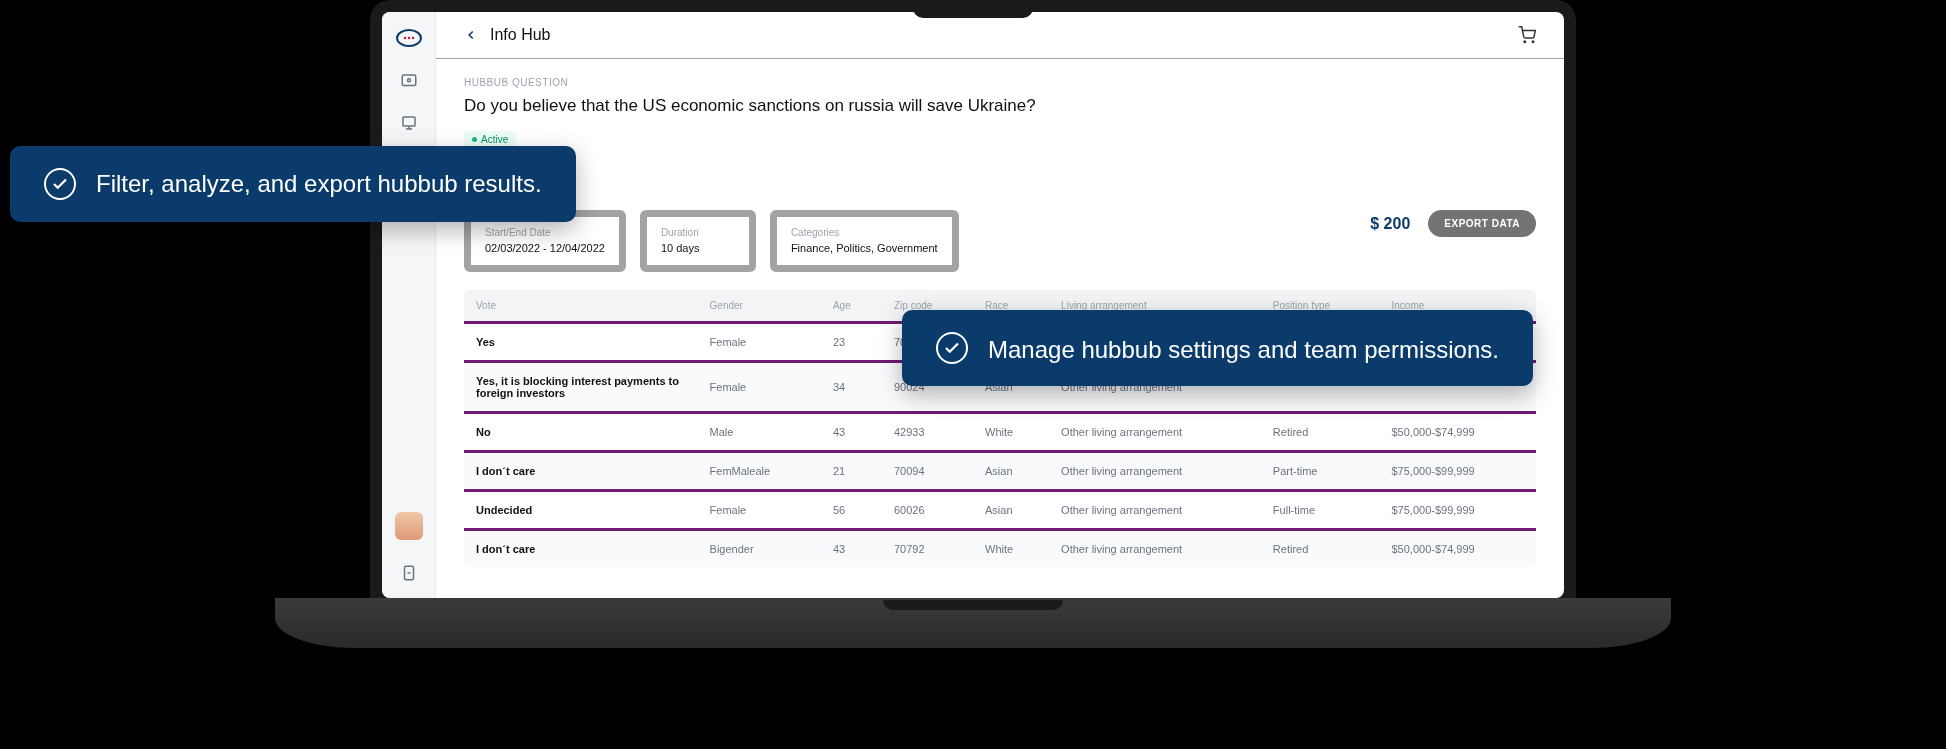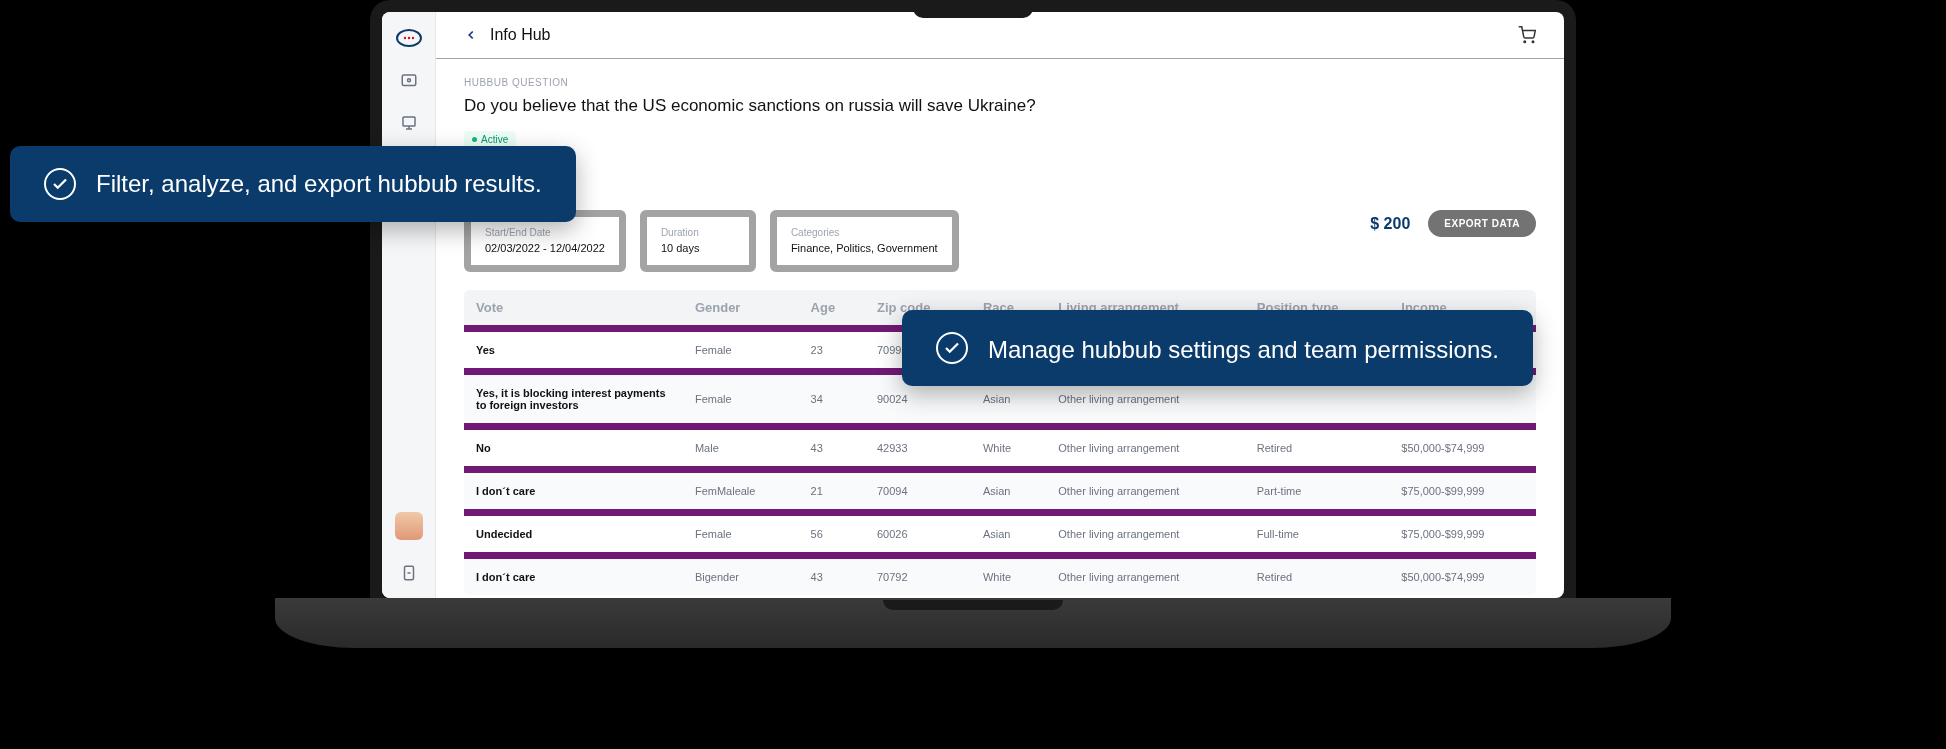--- a/index.html
+++ b/index.html
@@ -33,22 +33,22 @@
 .info-row { display: flex; gap: 14px; margin-top: 62px; align-items: flex-start; }
 .info-card { border: 7px solid #a3a3a3; border-radius: 6px; padding: 10px 14px; min-width: 116px; background: #fff; }
 .info-label { font-size: 10px; color: #9ca3af; margin-bottom: 3px; }
 .info-value { font-size: 11px; color: #111; font-weight: 500; line-height: 1.3; }
 .price-export { margin-left: auto; display: flex; align-items: center; gap: 18px; }
 .price { font-size: 16px; font-weight: 600; color: #0b3b6b; }
 .export-btn { background: #737373; color: #fff; border: none; padding: 8px 16px; border-radius: 20px; font-size: 10px; font-weight: 600; letter-spacing: 0.5px; cursor: pointer; }
 
 .table-wrap { margin-top: 18px; border-radius: 6px; overflow: hidden; }
 .table { width: 100%; border-collapse: collapse; font-size: 11px; }
-.table th { background: #f3f4f6; color: #9ca3af; font-weight: 700; text-align: left; padding: 10px 12px; font-size: 13px; }
-.table td { padding: 12px 12px; color: #6b7280; border-top: 7px solid #701a75; }
+.table th { background: #f3f4f6; color: #9ca3af; font-weight: 400; text-align: left; padding: 10px 12px; font-size: 10px; }
+.table td { padding: 12px 12px; color: #6b7280; border-top: 3px solid #701a75; }
 .table td.vote-cell { color: #111; font-weight: 600; max-width: 160px; }
 .table tr.alt td { background: #f9fafb; }
 
 .callout { position: absolute; background: #0b3b6b; color: #fff; padding: 22px 34px; border-radius: 10px; display: flex; align-items: center; gap: 20px; font-size: 24px; font-weight: 400; box-shadow: 0 8px 24px rgba(0,0,0,0.3); z-index: 200; }
 .callout-1 { left: 10px; top: 146px; }
 .callout-2 { left: 902px; top: 310px; align-items: flex-end; }
 .check-circle { width: 32px; height: 32px; border: 2px solid #fff; border-radius: 50%; display: flex; align-items: center; justify-content: center; flex-shrink: 0; }
 </style>
 </head>
 <body>

